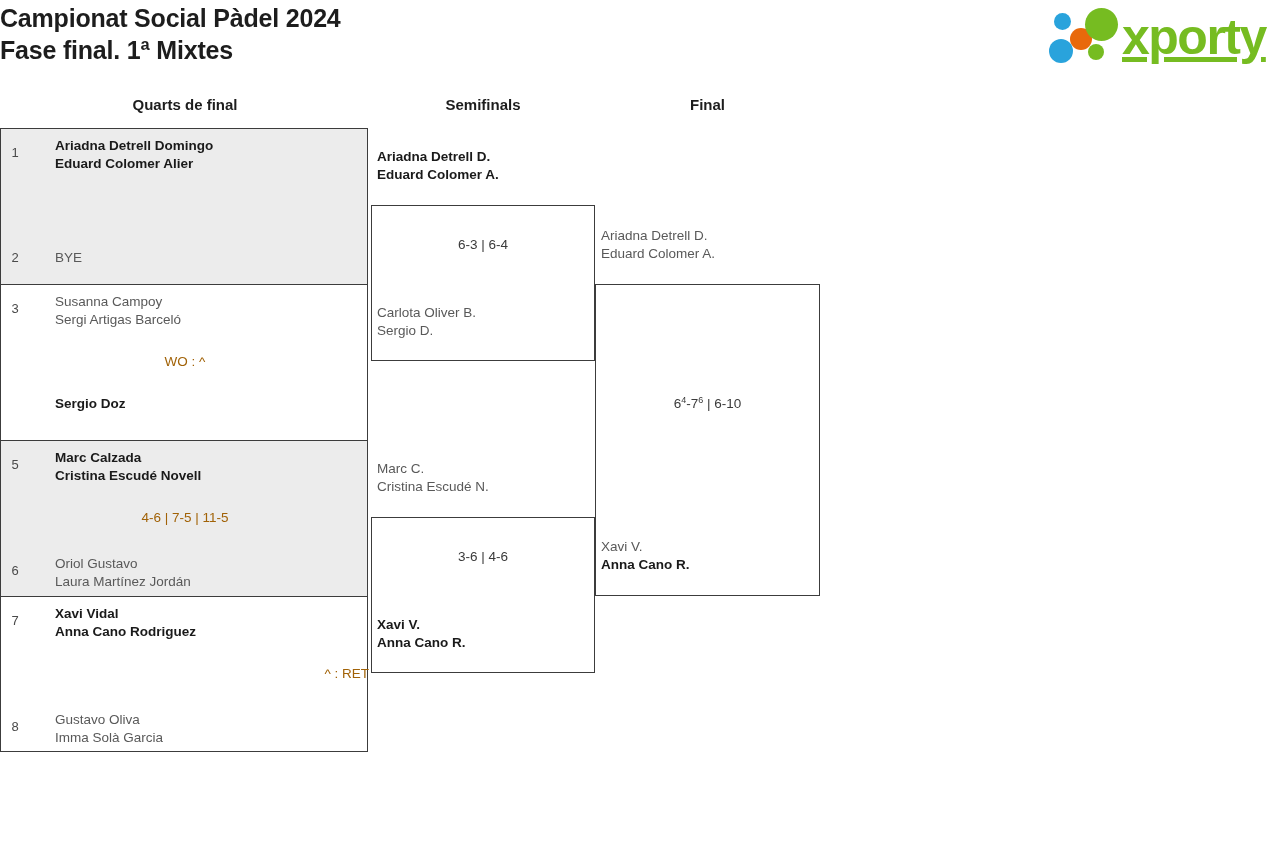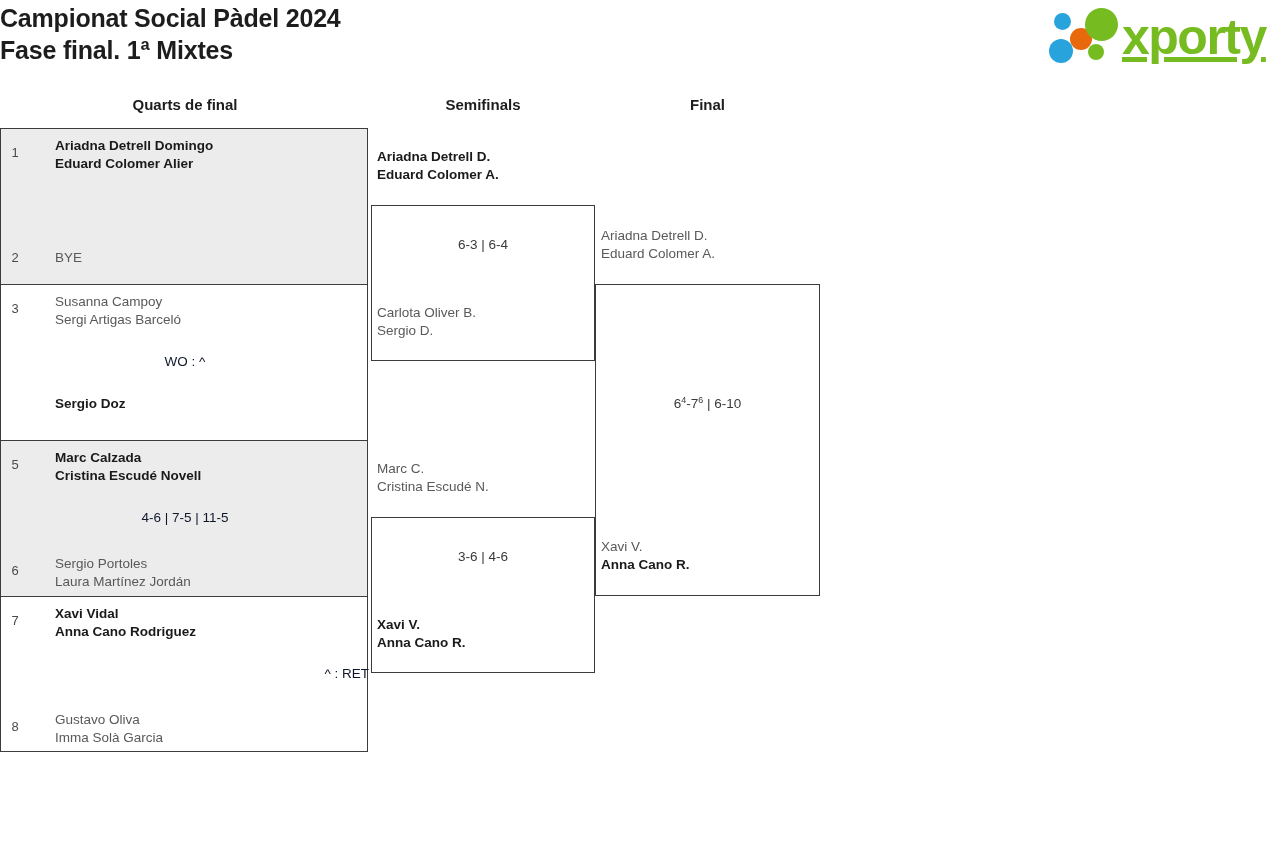--- a/index.html
+++ b/index.html
@@ -53,21 +53,21 @@
   }
   .team{
     position:absolute;left:26px;width:330px;
     font-size:13.5px;line-height:18px;
   }
   .team .ln{display:block;white-space:nowrap;margin-left:28px;}
   .winner{color:#1a1a1a;font-weight:bold;}
   .loser{color:#595959;font-weight:normal;}
   .score{
     position:absolute;left:0px;width:368px;
-    text-align:center;font-size:13.5px;color:#0f172a;
+    text-align:center;font-size:13.5px;color:#a16207;
   }
 
   
   .rnd-box{
     position:absolute;border:1px solid #3c3c3c;
     box-sizing:border-box;background:#fff;
   }
   .rnd-team{
     position:absolute;font-size:13.5px;line-height:18px;
   }
@@ -134,21 +134,21 @@
 
   <div class="qf-block qf-shaded" style="top:312px;height:157px;">
     <div class="seed" style="top:16px;">5</div>
     <div class="team" style="top:8px;">
       <span class="ln winner">Marc Calzada</span>
       <span class="ln winner">Cristina Escudé Novell</span>
     </div>
     <div class="score" style="top:69px;">4-6 | 7-5 | 11-5</div>
     <div class="seed" style="top:122px;">6</div>
     <div class="team" style="top:114px;">
-      <span class="ln loser">Sergio Portoles</span>
+      <span class="ln loser">Oriol Gustavo</span>
       <span class="ln loser">Laura Martínez Jordán</span>
     </div>
   </div>
 
   <div class="qf-block qf-plain" style="top:468px;height:156px;">
     <div class="seed" style="top:16px;">7</div>
     <div class="team" style="top:8px;">
       <span class="ln winner">Xavi Vidal</span>
       <span class="ln winner">Anna Cano Rodriguez</span>
     </div>

